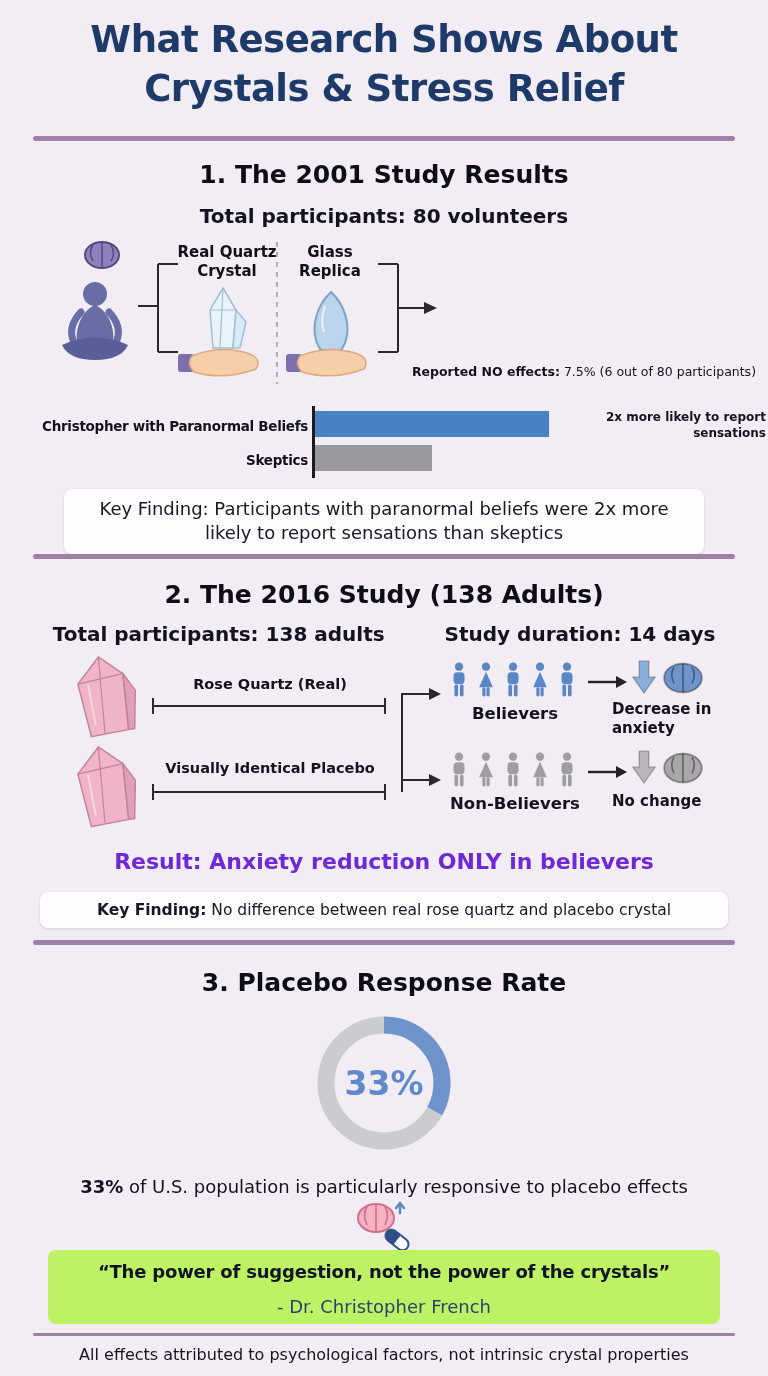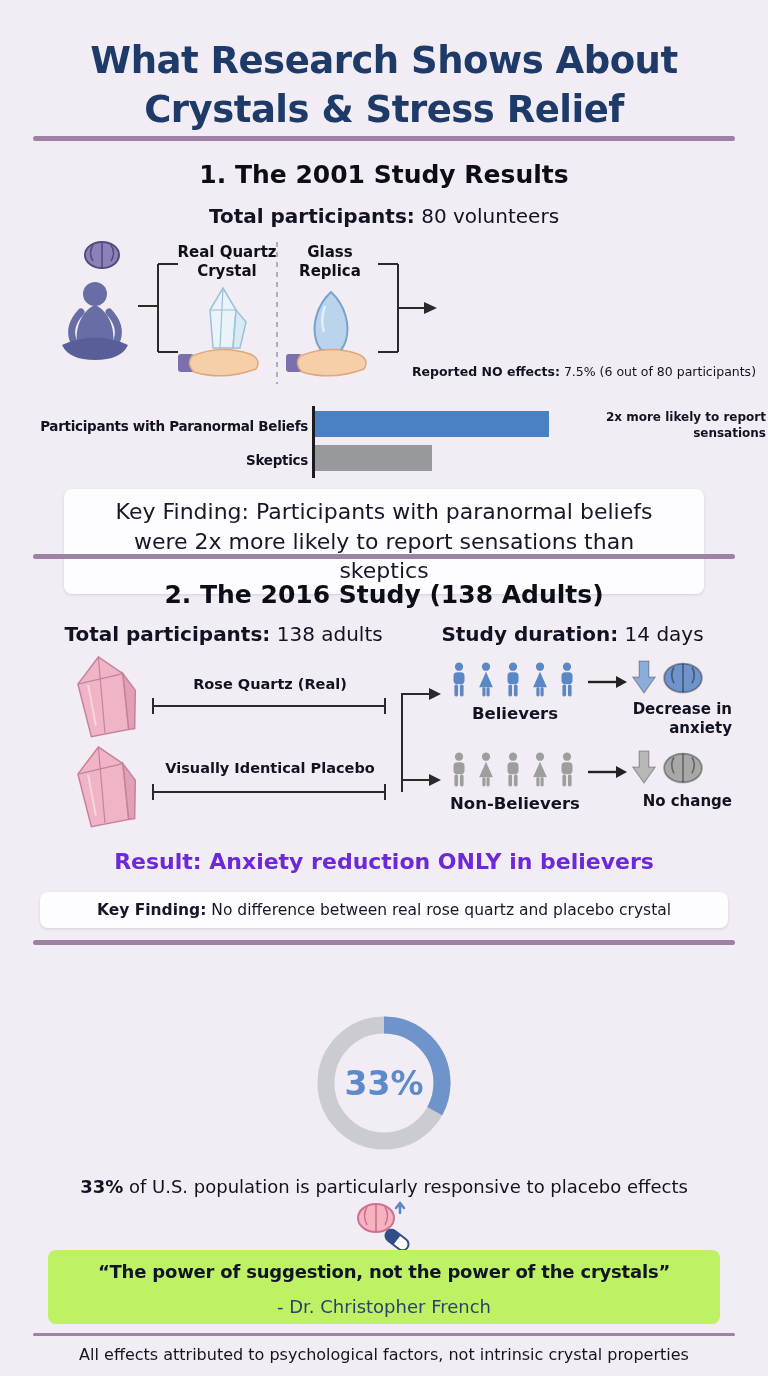--- a/index.html
+++ b/index.html
@@ -4,30 +4,30 @@
 <style>
   * { margin:0; padding:0; box-sizing:border-box; }
   html,body { background:#f2edf4; }
   .page {
     position:relative; width:768px; height:1376px; overflow:hidden;
     background:#f2edf4; color:#121220;
     font-family:"DejaVu Sans","Liberation Sans",sans-serif;
   }
 
   .title { position:absolute; top:16px; left:0; width:768px; text-align:center;
-    font-weight:bold; font-size:37px; line-height:1.32; color:#1d3a68; letter-spacing:-0.5px;margin-top:21px; }
+    font-weight:bold; font-size:37px; line-height:1.32; color:#1d3a68; letter-spacing:-0.5px; }
 
   .divider { position:absolute; left:33px; width:702px; height:5px; background:#9d82a6; border-radius:3px; }
   .d1{top:136px}.d2{top:554px}.d3{top:940px}.d4{top:1333px;height:3px}
 
   .sec-heading { position:absolute; left:0; width:768px; text-align:center;
     font-weight:bold; font-size:25px; color:#0d0d18; white-space:nowrap; }
   .h1{top:160px}.h2{top:580px}.h3{top:968px}
 
-  .stat-line { position:absolute; left:0; width:768px; text-align:center; font-size:20px; white-space:nowrap; }
+  .stat-line { position:absolute; left:0; width:768px; text-align:center; font-size:20px; white-space:nowrap;font-weight:bold; }
   .s1-participants{top:204px}
   .s2-stats{top:622px}
   .s2-stats .gap{display:inline-block;width:46px}
 
   .meditator{position:absolute; left:50px; top:238px; width:94px; height:142px;}
   .s1-connectors{position:absolute; left:128px; top:236px; width:316px; height:152px;}
   .opt-label{position:absolute; text-align:center; font-weight:bold; font-size:15px; line-height:1.25; color:#101018;}
   .opt-real{left:168px; top:243px; width:118px;}
   .opt-glass{left:288px; top:243px; width:84px;}
   .hand-crystal{position:absolute; left:176px; top:284px; width:96px; height:100px;}
@@ -44,21 +44,21 @@
     font-weight:bold; font-size:13.5px; letter-spacing:-0.3px;}
   .bl1{top:418px}.bl2{top:452px}
   .bar-axis{position:absolute; left:312px; top:406px; width:3px; height:72px; background:#1c1c1c;}
   .bar{position:absolute; left:315px; height:26px;}
   .b1{top:411px}.b2{top:445px}
   .bar-note{position:absolute; left:570px; top:410px; width:196px; text-align:right;
     font-weight:bold; font-size:12px; line-height:1.3;}
 
   .kf{position:absolute; background:#fdfdff; border-radius:8px;
     box-shadow:0 1px 3px rgba(40,20,60,0.14); text-align:center; color:#17172a;}
-  .kf1{left:64px; top:489px; width:640px; padding:8px 22px; font-size:22px; line-height:1.35;}
+  .kf1{left:64px; top:489px; width:640px; padding:8px 22px; font-size:18px; line-height:1.35;}
   .kf2{left:40px; top:892px; width:688px; padding:9px 6px; font-size:15.5px; white-space:nowrap;}
 
   .crystal1{position:absolute; left:68px; top:652px; width:80px; height:90px;}
   .crystal2{position:absolute; left:68px; top:742px; width:80px; height:90px;}
   .arm-label{position:absolute; text-align:center; font-weight:bold; font-size:14.5px; white-space:nowrap;}
   .al1{left:145px; top:676px; width:250px;}
   .al2{left:145px; top:760px; width:250px;}
   .s2-connectors{position:absolute; left:145px; top:650px; width:302px; height:172px;}
 
   .people-row{position:absolute; display:flex; gap:5px;}
@@ -70,21 +70,21 @@
   .gl2{left:440px; top:794px; width:150px;}
   .flow-arrow{position:absolute; width:42px; height:16px;}
   .fa1{left:586px; top:674px;}
   .fa2{left:586px; top:764px;}
   .down-arrow{position:absolute; width:24px; height:38px;}
   .da1{left:632px; top:658px; color:#8aadda;}
   .da2{left:632px; top:748px; color:#b8b8b8;}
   .brain-s{position:absolute; width:46px; height:36px;}
   .brn1{left:660px; top:660px; color:#6e94cb;}
   .brn2{left:660px; top:750px; color:#a8a8a8;}
-  .outcome-label{position:absolute; text-align:right; font-weight:bold; font-size:15px; line-height:1.25;}
+  .outcome-label{position:absolute; text-align:left; font-weight:bold; font-size:15px; line-height:1.25;}
   .ol1{left:612px; top:700px; width:120px;}
   .ol2{left:612px; top:792px; width:120px;}
 
   .result-line{position:absolute; top:849px; left:0; width:768px; text-align:center;
     font-weight:bold; font-size:22px; white-space:nowrap; color:#6d28d9;}
 
   .donut-wrap{position:absolute; left:307px; top:1006px; width:154px; height:154px;}
   .donut-label{position:absolute; left:307px; top:1006px; width:154px; height:154px;
     display:flex; align-items:center; justify-content:center;
     font-size:33px; font-weight:bold; color:#5e8aca;}
@@ -175,21 +175,21 @@
     <rect x="33" y="66" width="28" height="7" rx="3.5" fill="#a6c6e2" stroke="#7aa2c9" stroke-width="1.5"></rect>
     <rect x="2" y="70" width="16" height="18" rx="3" fill="#7b6fae"></rect>
     <path d="M16,72 Q45,60 74,70 Q86,75 80,85 Q48,97 18,88 Q10,80 16,72 Z" fill="#f6cfa9" stroke="#dca87c" stroke-width="1.5"></path>
   </svg>
 
   <div class="no-effects">
     <b>Reported NO effects:</b>
     <span>7.5% (6 out of 80 participants)</span>
   </div>
 
-  <div class="bar-label bl1">Participants with Paranormal Beliefs</div>
+  <div class="bar-label bl1">Christopher with Paranormal Beliefs</div>
   <div class="bar-label bl2">Skeptics</div>
   <div class="bar-axis"></div>
   <div class="bar b1" style="width: 234px; background: rgb(74, 128, 196);"></div>
   <div class="bar b2" style="width: 117px; background: rgb(151, 153, 156);"></div>
   <div class="bar-note">2x more likely to report sensations</div>
 
   <div class="kf kf1">Key Finding: Participants with paranormal beliefs were 2x more likely to report sensations than skeptics</div>
 
   <div class="divider d2"></div>
 
@@ -291,20 +291,21 @@
   <div class="outcome-label ol2">No change</div>
 
   <div class="result-line">Result: Anxiety reduction ONLY in believers</div>
   <div class="kf kf2">
     <b>Key Finding:</b>
     <span>No difference between real rose quartz and placebo crystal</span>
   </div>
 
   <div class="divider d3"></div>
 
+  <div class="sec-heading h3">3. Placebo Response Rate</div>
 
   <svg class="donut-wrap" viewBox="0 0 154 154">
     <circle cx="77" cy="77" r="58" fill="none" stroke="#cbccd2" stroke-width="17"></circle>
     <circle cx="77" cy="77" r="58" fill="none" stroke="#6e94cb" stroke-width="17" transform="rotate(-90 77 77)" stroke-dasharray="120.3 364.4"></circle>
   </svg>
   <div class="donut-label">33%</div>
 
   <div class="caption">
     <b>33%</b>
     <span>of U.S. population is particularly responsive to placebo effects</span>

